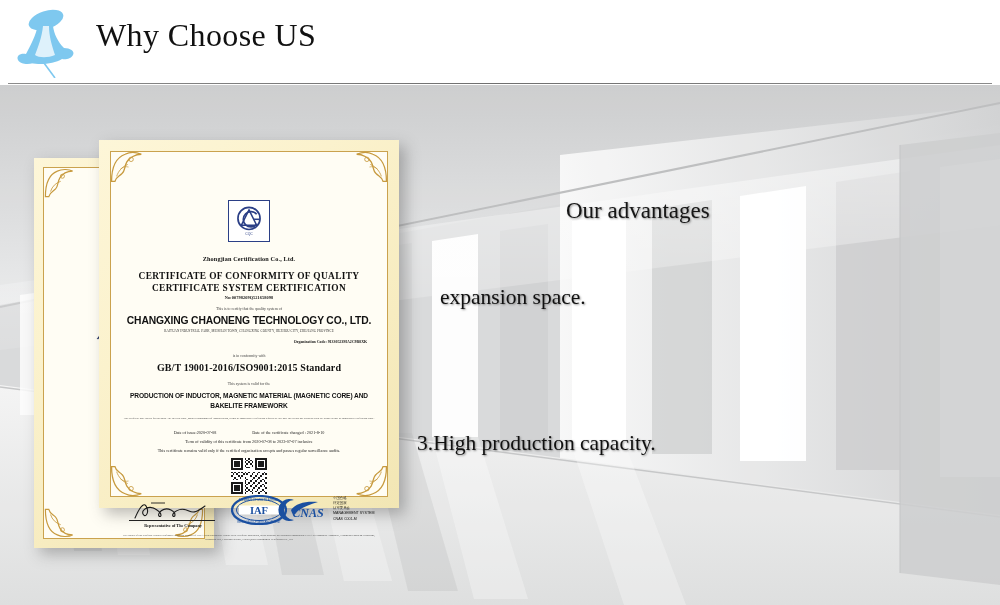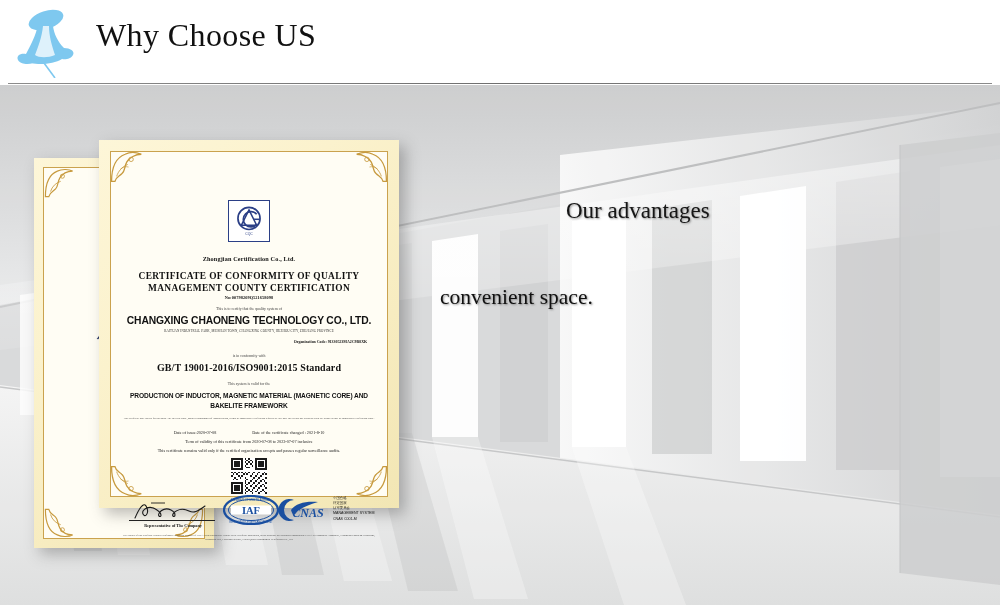--- a/index.html
+++ b/index.html
@@ -130,21 +130,21 @@
   .ct-surv     { top:296px; font-size:4.2px; color:#222; }
 
   .qr { position:absolute; left:50%; transform:translateX(-50%); top:306px; width:36px; height:36px; }
   .qr svg { display:block; width:100%; height:100%; }
 
   .sig-scribble { position:absolute; left:20px; top:348px; width:82px; height:22px; }
   .sig-rule { position:absolute; left:18px; top:368px; width:86px; height:1px; background:#222; }
   .sig-label { position:absolute; left:14px; top:371px; width:96px; text-align:center;
                font-size:4.2px; font-weight:700; color:#111; }
 
-  .iaf { position:absolute; left:112px; top:343px; width:56px; height:30px; }
+  .iaf { position:absolute; left:120px; top:343px; width:56px; height:30px; }
   .cnas { position:absolute; left:167px; top:345px; width:52px; height:26px; }
   .cnas-txt { position:absolute; left:222px; top:344px; font-size:3.6px; color:#111;
               line-height:1.5; font-family:"Liberation Sans", sans-serif; }
   .cnas-txt .cn { font-family:"DejaVu Sans", sans-serif; font-size:3.4px; }
 
   .ct-footer { position:absolute; left:12px; right:12px; top:382px; text-align:center;
                font-size:2.5px; color:#3c3c3c; line-height:1.55; }
 </style>
 </head>
 <body>
@@ -238,21 +238,22 @@
       <polygon points="900,60 1000,48 1000,500 900,488" fill="#c9cacb" opacity=".85"></polygon>
       <line x1="900" y1="60" x2="900" y2="488" stroke="#c0c1c2" stroke-width="1"></line>
 
       <rect x="0" y="0" width="1000" height="520" fill="#ffffff" opacity=".08"></rect>
     </svg>
   </div>
 
   <div class="adv-wrap">
     <div class="adv-title">Our advantages</div>
 
-    <div class="adv-item adv-1b">convenient space.</div>
+    <div class="adv-item adv-1b">expansion space.</div>
+    <div class="adv-item adv-3">3.High production capacity.</div>
   </div>
 
   <div class="cert" id="cert-back">
     <div class="cert-inner">
       <div class="corner c-tl">
         <svg viewBox="0 0 40 40">
             <path d="M4 36 C4 20 8 10 18 6 C24 3 32 4 36 6 C30 6 24 9 21 14 C18 19 19 24 16 27 C13 30 9 31 8 36 Z" fill="none" stroke="#c79a3e" stroke-width="1.4"></path>
             <path d="M10 30 C12 24 16 20 22 18" fill="none" stroke="#c79a3e" stroke-width="1"></path>
             <circle cx="24" cy="12" r="2.4" fill="none" stroke="#c79a3e" stroke-width="1"></circle>
           </svg>
@@ -328,21 +329,21 @@
           <path d="M20 7 L29 25 L11 25 Z" fill="none" stroke="#2b3f86" stroke-width="1.8"></path>
           <path d="M29 12 a9 9 0 1 0 0 12" fill="none" stroke="#2b3f86" stroke-width="2"></path>
           <line x1="26" y1="18" x2="33" y2="18" stroke="#2b3f86" stroke-width="1.8"></line>
           <text x="20" y="36" font-size="4" fill="#2b3f86" text-anchor="middle" font-family="Liberation Sans, sans-serif">CQC</text>
         </svg>
       </div>
 
       <div class="ct ct-issuer">Zhongjian Certification Co., Ltd.</div>
       <div class="ct ct-h1">
         <span>CERTIFICATE OF CONFORMITY OF QUALITY</span><br>
-        <span>MANAGEMENT COUNTY CERTIFICATION</span>
+        <span>CERTIFICATE SYSTEM CERTIFICATION</span>
       </div>
       <div class="ct ct-no">No:00798209Q521658098</div>
       <div class="ct ct-lead">This is to certify that the quality system of</div>
       <div class="ct ct-company">CHANGXING CHAONENG TECHNOLOGY CO., LTD.</div>
       <div class="ct ct-addr">BAITUAN INDUSTRIAL PARK, MEISHAN TOWN, CHANGXING COUNTY, HUZHOU CITY, ZHEJIANG PROVINCE</div>
       <div class="ct ct-orgcode">Organization Code: 91330523MA2C9R8XK</div>
       <div class="ct ct-conf">is in conformity with</div>
       <div class="ct ct-std">GB/T 19001-2016/ISO9001:2015 Standard</div>
       <div class="ct ct-validfor">This system is valid for the</div>
       <div class="ct ct-scope">

